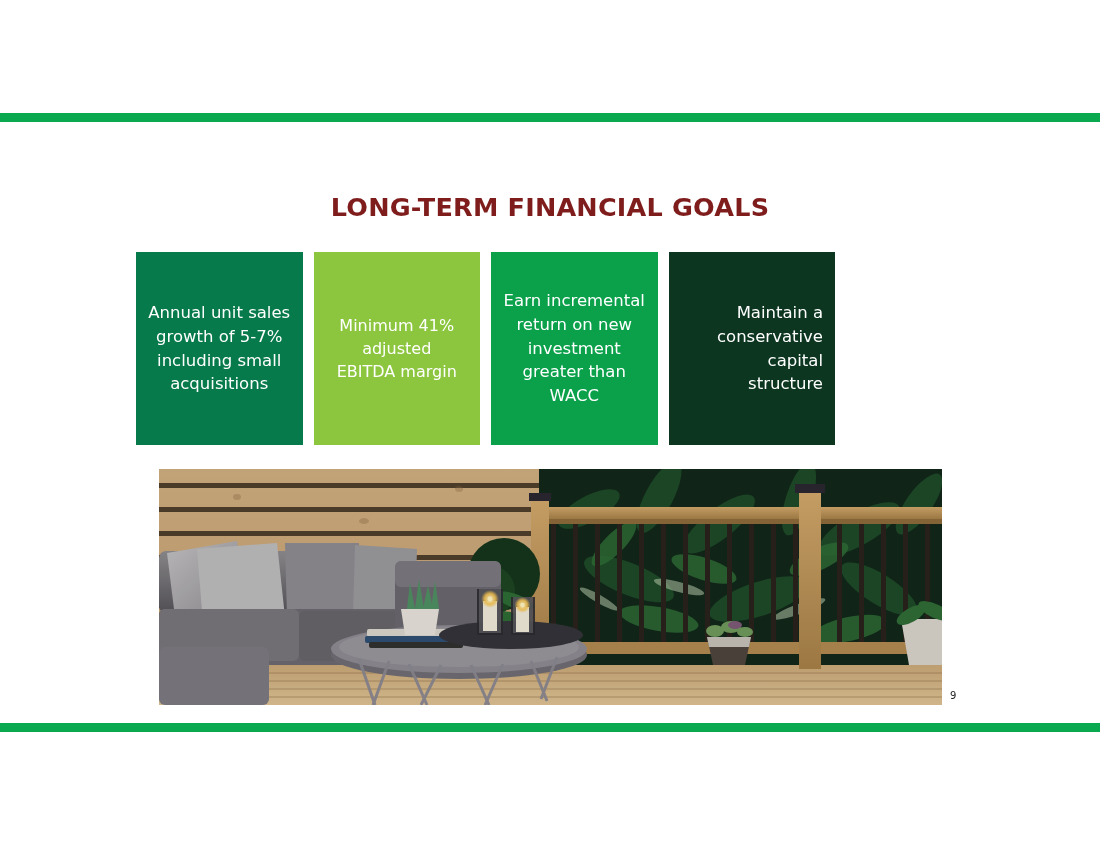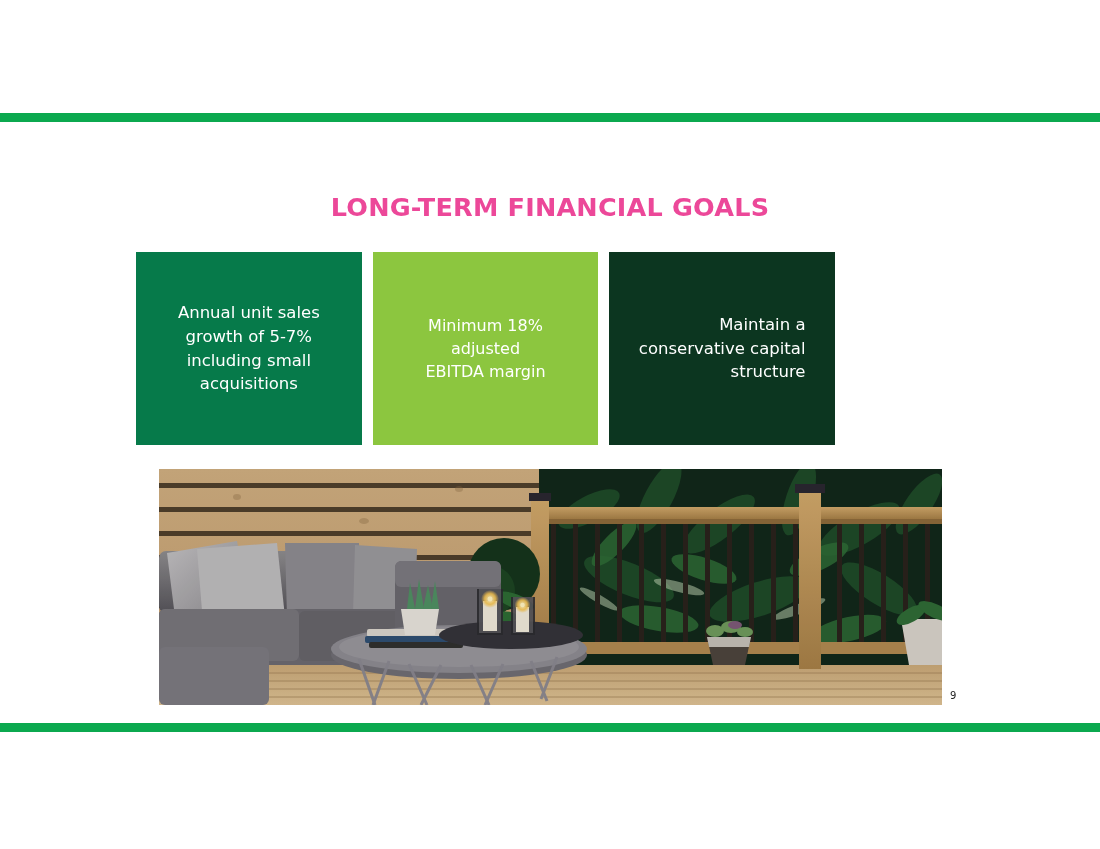--- a/index.html
+++ b/index.html
@@ -36,21 +36,21 @@
   .title {
     position: absolute;
     left: 0;
     top: 192px;
     width: 1100px;
     text-align: center;
     font-family: "DejaVu Sans", "Liberation Sans", sans-serif;
     font-size: 25.5px;
     font-weight: bold;
     letter-spacing: 0.2px;
-    color: #ec4899;
+    color: #7f1d1d;
     white-space: nowrap;
   }
 
   
   .boxes {
     position: absolute;
     left: 136px;
     top: 252px;
     width: 699px;
     height: 193px;
@@ -114,23 +114,29 @@
   <div class="title">LONG-TERM FINANCIAL GOALS</div>
 
   <div class="boxes">
     <div class="goal-box box-1">
       <div class="goal-text">Annual unit sales
 growth of 5-7%
 including small
 acquisitions</div>
     </div>
     <div class="goal-box box-2">
-      <div class="goal-text">Minimum 18%
+      <div class="goal-text">Minimum 41%
 adjusted
 EBITDA margin</div>
+    </div>
+    <div class="goal-box box-3">
+      <div class="goal-text">Earn incremental
+return on new
+investment
+greater than WACC</div>
     </div>
     <div class="goal-box box-4">
       <div class="goal-text">Maintain a
 conservative capital
 structure</div>
     </div>
   </div>
 
   <div class="photo">
     <svg viewBox="0 0 783 236" preserveAspectRatio="none">

